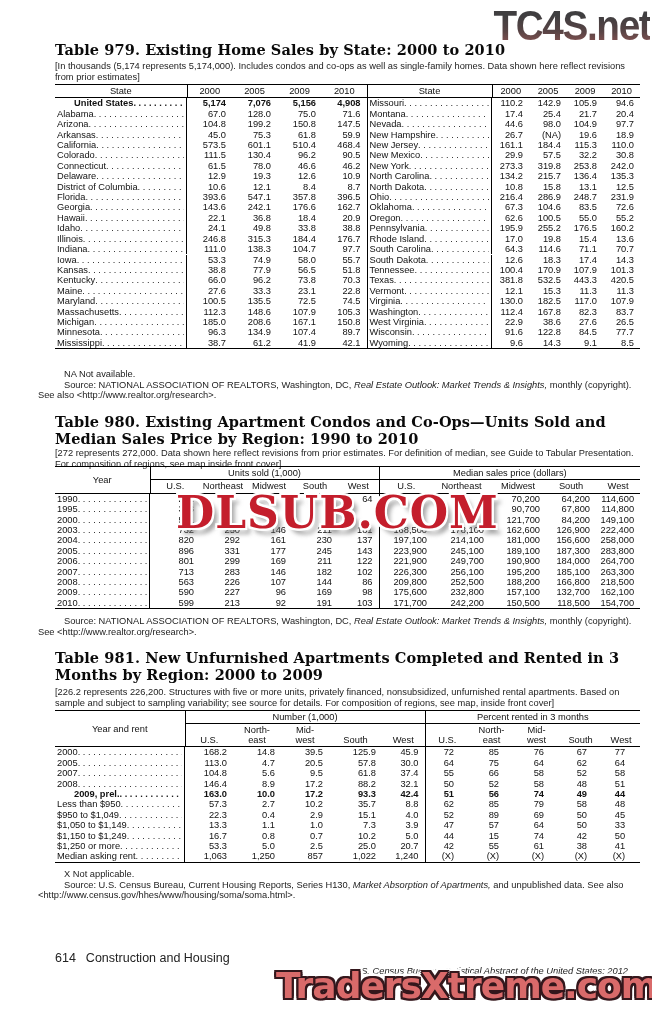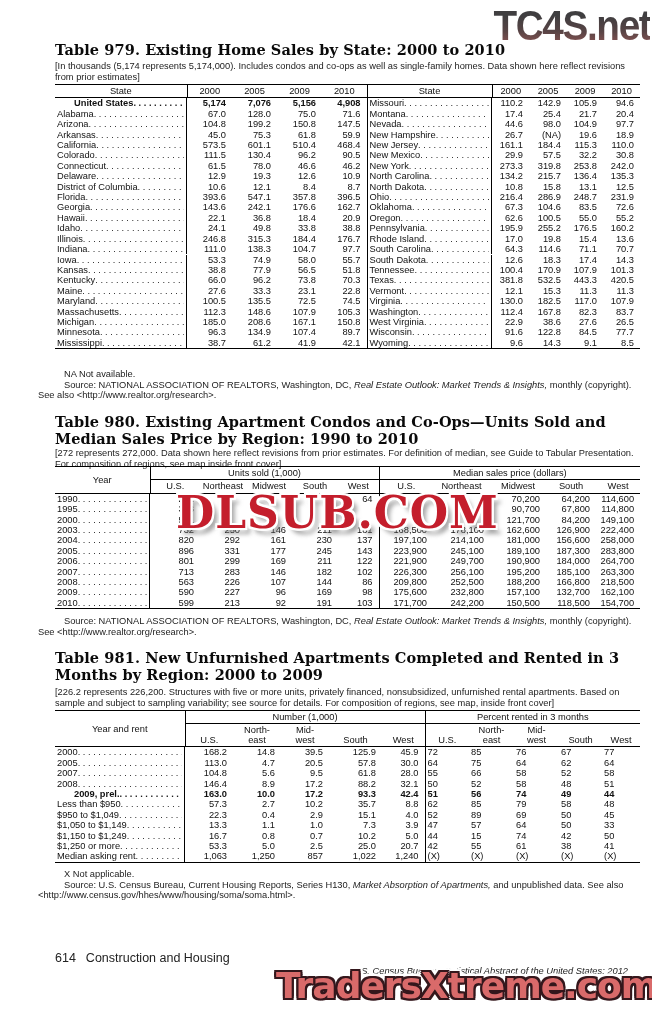--- a/index.html
+++ b/index.html
@@ -25,21 +25,21 @@
   .hrow th{border-bottom:1.2px solid #000;}
   .grp{border-bottom:.9px solid #000;}
   .sub{border-bottom:1.2px solid #000;vertical-align:bottom;}
   .yrh{border-bottom:1.2px solid #000;vertical-align:middle;}
   .br{border-right:.9px solid #000;}
   .lbl{display:flex;align-items:baseline;}
   .nm{white-space:nowrap;}
   .dots{flex:1 1 auto;overflow:hidden;white-space:nowrap;color:#1c1c1c;}
   .dots::after{content:" . . . . . . . . . . . . . . . . . . . . . . . . . . . . . . . . . . . . .";}
   .num{text-align:right;padding-right:6px !important;}
-  .pct{padding-right:15px !important;}
+  .pct{text-align:right;padding-right:15px !important;}
   .b{font-weight:bold;}
   .ind .nm{padding-left:17px;}
   .two-line{white-space:pre-line;line-height:10px;}
   .fnblk{position:absolute;left:38px;width:598px;}
   .fn{font-size:9.3px;line-height:10.7px;text-indent:26px;color:#1c1c1c;}
   .it{font-style:italic;}
   .footer-left{position:absolute;left:55px;top:951px;font-size:12.5px;color:#222;}
   .footer-left .sec{margin-left:10px;}
   .footer-right{position:absolute;right:24px;top:966px;font-size:9.3px;color:#222;font-style:italic;}
   
@@ -843,21 +843,21 @@
       </tr>
       <tr>
         <td class="lbl br">
           <span class="nm">2007</span>
           <span class="dots"></span>
         </td>
         <td class="num">104.8</td>
         <td class="num">5.6</td>
         <td class="num">9.5</td>
         <td class="num">61.8</td>
-        <td class="num br">28.0</td>
+        <td class="num br">37.4</td>
         <td class="pct">55</td>
         <td class="pct">66</td>
         <td class="pct">58</td>
         <td class="pct">52</td>
         <td class="pct">58</td>
       </tr>
       <tr>
         <td class="lbl br">
           <span class="nm">2008</span>
           <span class="dots"></span>

